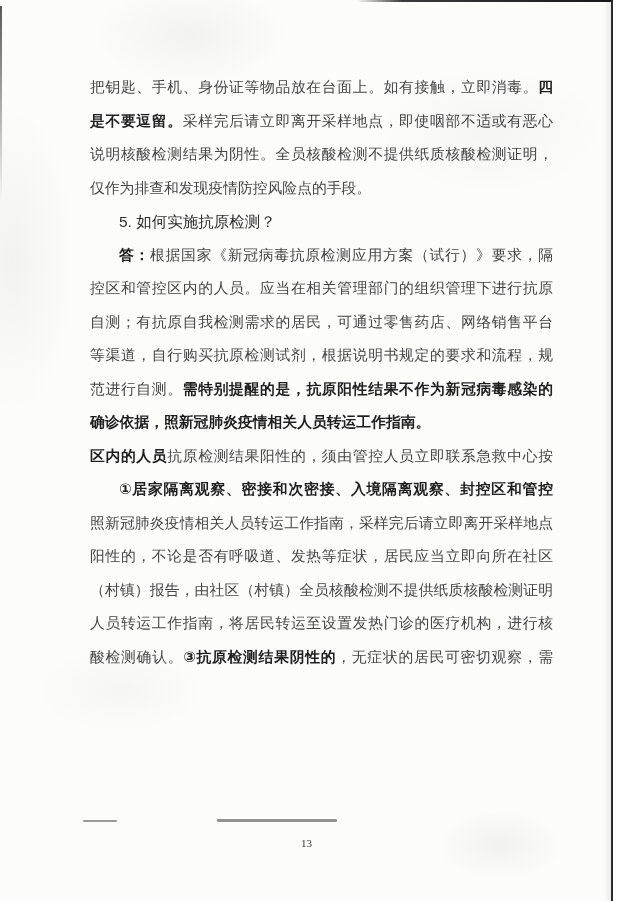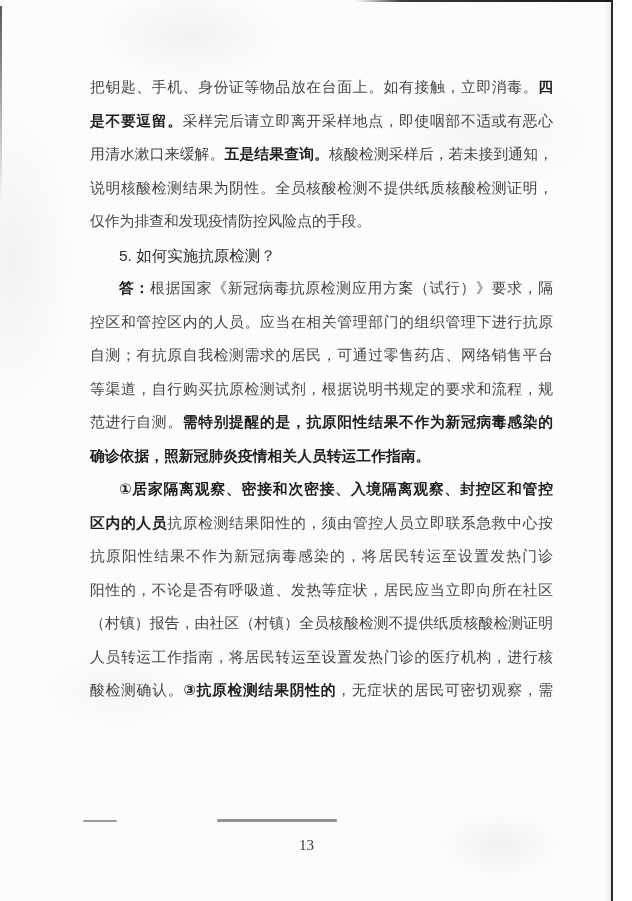--- a/index.html
+++ b/index.html
@@ -60,21 +60,21 @@
     color: #2e2e2e;
     font-size: 15.5px;
   }
   .page-number {
     position: absolute;
     left: 0;
     right: 0;
     top: 837px;
     text-align: center;
     font-family: "Liberation Serif", "DejaVu Serif", serif;
-    font-size: 15px;
+    font-size: 11px;
     color: #3a3a3a;
   }
   
   .edge-top-right {
     position: absolute;
     top: 0;
     left: 356px;
     right: 0;
     height: 2px;
     background: linear-gradient(to right, rgba(25,25,25,0), rgba(25,25,25,0.85) 18%, #181818);
@@ -129,33 +129,32 @@
   <div class="edge-top-right"></div>
   <div class="edge-right-shadow"></div>
   <div class="edge-right"></div>
   <div class="edge-left"></div>
   <div class="bleed-mark-1"></div>
   <div class="bleed-mark-2"></div>
 
   <div class="text-block">
       <div class="line justify"><span class="seg-regular">把钥匙、手机、身份证等物品放在台面上。如有接触，立即消毒。</span><span class="seg-bold">四</span></div>
       <div class="line justify"><span class="seg-bold">是不要逗留。</span><span class="seg-regular">采样完后请立即离开采样地点，即使咽部不适或有恶心</span></div>
-      <div class="line justify"><span class="seg-regular">用清水漱口来缓解。</span><span class="seg-bold">五是结果查询。</span><span class="seg-regular">核酸检测采样后，若未接到通知，</span></div>
       <div class="line justify"><span class="seg-regular">说明核酸检测结果为阴性。全员核酸检测不提供纸质核酸检测证明，</span></div>
       <div class="line left"><span class="seg-regular">仅作为排查和发现疫情防控风险点的手段。</span></div>
       <div class="line left indent"><span class="seg-question">5. 如何实施抗原检测？</span></div>
       <div class="line justify indent"><span class="seg-bold">答：</span><span class="seg-regular">根据国家《新冠病毒抗原检测应用方案（试行）》要求，隔</span></div>
       <div class="line justify"><span class="seg-regular">控区和管控区内的人员。应当在相关管理部门的组织管理下进行抗原</span></div>
       <div class="line justify"><span class="seg-regular">自测；有抗原自我检测需求的居民，可通过零售药店、网络销售平台</span></div>
       <div class="line justify"><span class="seg-regular">等渠道，自行购买抗原检测试剂，根据说明书规定的要求和流程，规</span></div>
       <div class="line justify"><span class="seg-regular">范进行自测。</span><span class="seg-bold">需特别提醒的是，抗原阳性结果不作为新冠病毒感染的</span></div>
       <div class="line left"><span class="seg-bold">确诊依据，照新冠肺炎疫情相关人员转运工作指南。</span></div>
+      <div class="line justify"><span class="seg-bold">区内的人员</span><span class="seg-regular">抗原检测结果阳性的，须由管控人员立即联系急救中心按</span></div>
       <div class="line justify indent"><span class="seg-bold">①居家隔离观察、密接和次密接、入境隔离观察、封控区和管控</span></div>
-      <div class="line justify"><span class="seg-bold">区内的人员</span><span class="seg-regular">抗原检测结果阳性的，须由管控人员立即联系急救中心按</span></div>
-      <div class="line justify"><span class="seg-regular">抗原阳性结果不作为新冠病毒感染的，将居民转运至设置发热门诊</span></div>
+      <div class="line justify"><span class="seg-regular">照新冠肺炎疫情相关人员转运工作指南，采样完后请立即离开采样地点</span></div>
       <div class="line justify"><span class="seg-regular">阳性的，不论是否有呼吸道、发热等症状，居民应当立即向所在社区</span></div>
       <div class="line justify"><span class="seg-regular">（村镇）报告，由社区（村镇）全员核酸检测不提供纸质核酸检测证明</span></div>
       <div class="line justify"><span class="seg-regular">人员转运工作指南，将居民转运至设置发热门诊的医疗机构，进行核</span></div>
       <div class="line justify"><span class="seg-regular">酸检测确认。</span><span class="seg-bold">③抗原检测结果阴性的</span><span class="seg-regular">，无症状的居民可密切观察，需</span></div>
     </div>
 
   <div class="page-number">13</div>
 </div>
 
 </body></html>

